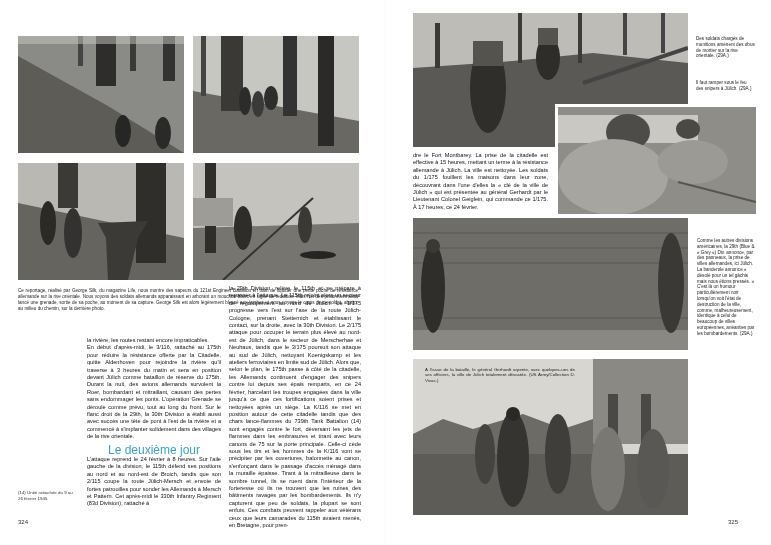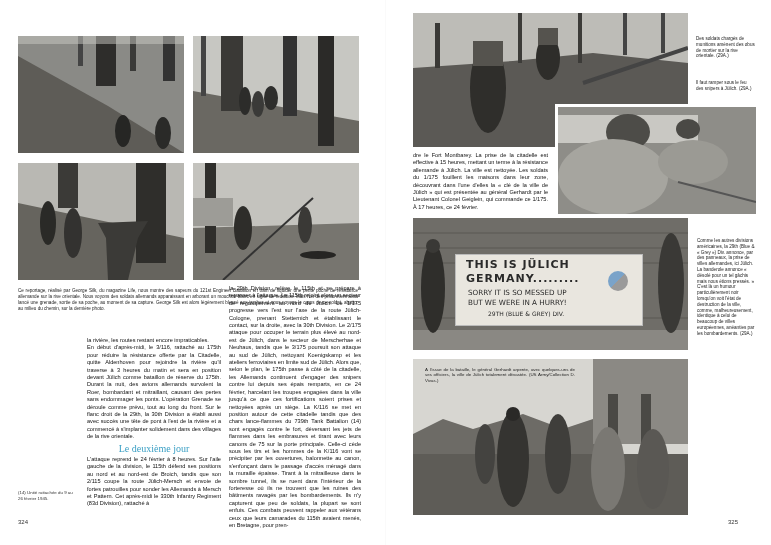--- a/index.html
+++ b/index.html
@@ -6,21 +6,21 @@
   body{width:771px;height:545px;background:#fff;position:relative;overflow:hidden;font-family:"Liberation Sans",sans-serif;color:#1a1a1a;}
   .page{position:absolute;top:0;height:545px;background:#fff;}
   #left{left:0;width:385px;}
   #right{left:386px;width:385px;}
   .gutter{position:absolute;left:384px;top:0;width:3px;height:545px;background:linear-gradient(90deg,#e8e8e8,#fafafa,#e8e8e8);}
   .photo{position:absolute;overflow:hidden;background:#888;}
   .photo svg{display:block;width:100%;height:100%;}
   .cap{position:absolute;font-size:4.6px;line-height:5.9px;color:#222;}
   .col{position:absolute;font-size:5.6px;line-height:7.4px;text-align:justify;color:#111;}
   .col p{margin:0;text-indent:0;}
-  .head{position:absolute;color:#3a9fc4;font-size:10px;text-align:center;font-family:Liberation Serif, serif;}
+  .head{position:absolute;color:#3a9fc4;font-size:12px;text-align:center;}
   .pnum{position:absolute;font-size:6px;color:#333;}
   .note{position:absolute;font-size:4.4px;line-height:5.6px;color:#333;}
   .sidecap{position:absolute;font-size:4.6px;line-height:5.8px;color:#222;}
   .sign{position:absolute;background:#e9e6df;border:1px solid #bbb;color:#2a2a2a;font-family:"DejaVu Sans",sans-serif;}
 </style>
 </head>
 <body>
 
 <div class="gutter"></div>
 
@@ -137,28 +137,20 @@
         <line x1="0" y1="15" x2="275" y2="15"></line>
           <line x1="0" y1="30" x2="275" y2="30"></line>
         <line x1="0" y1="45" x2="275" y2="45"></line>
           <line x1="0" y1="100" x2="275" y2="100"></line>
       </g>
       <rect x="0" y="112" width="275" height="20" fill="#8a8883"></rect>
       <ellipse cx="20" cy="70" rx="12" ry="45" fill="#2f2e2b"></ellipse>
       <circle cx="20" cy="28" r="7" fill="#3a3936"></circle>
       <ellipse cx="258" cy="65" rx="13" ry="50" fill="#3a3936"></ellipse>
     </svg>
-    <div class="sign" style="left:42px;top:36px;width:186px;height:70px;">
-      <div style="position:absolute;left:10px;top:3px;font-size:11px;font-weight:bold;letter-spacing:1px;">THIS IS JÜLICH</div>
-      <div style="position:absolute;left:10px;top:17px;font-size:11px;font-weight:bold;letter-spacing:1px;">GERMANY.........</div>
-      <div style="position:absolute;left:12px;top:33px;font-size:7.2px;">SORRY IT IS SO MESSED UP</div>
-      <div style="position:absolute;left:12px;top:43px;font-size:7.2px;">BUT WE WERE IN A HURRY!</div>
-      <div style="position:absolute;left:32px;top:55px;font-size:6px;">29TH (BLUE &amp; GREY) DIV.</div>
-      <div style="position:absolute;right:14px;top:16px;width:20px;height:20px;border-radius:50%;background:linear-gradient(135deg,#7aa3c9 50%,#9a9a9a 50%);"></div>
-    </div>
   </div>
 
   <div class="sidecap" style="left:311px;top:238px;width:60px;">Comme les autres divisions américaines, la 29th (Blue &amp; « Grey ») Div. annonce, par des panneaux, la prise de villes allemandes, ici Jülich. La banderole annonce « désolé pour un tel gâchis mais nous étions pressés. » C'est là un humour particulièrement noir lorsqu'on voit l'état de destruction de la ville, comme, malheureusement, identique à celui de beaucoup de villes européennes, anéanties par les bombardements. (29A.)</div>
 
   <div class="photo" style="left:27px;top:359px;width:275px;height:156px;">
     <svg viewBox="0 0 275 156" preserveAspectRatio="none">
       <rect width="275" height="156" fill="#d7d6d1"></rect>
       <polygon points="0,75 30,60 60,70 110,55 150,70 180,60 200,80 200,156 0,156" fill="#6d6b66"></polygon>
       <rect x="180" y="0" width="95" height="85" fill="#8b8984"></rect>
       <rect x="195" y="35" width="10" height="50" fill="#4a4945"></rect>

